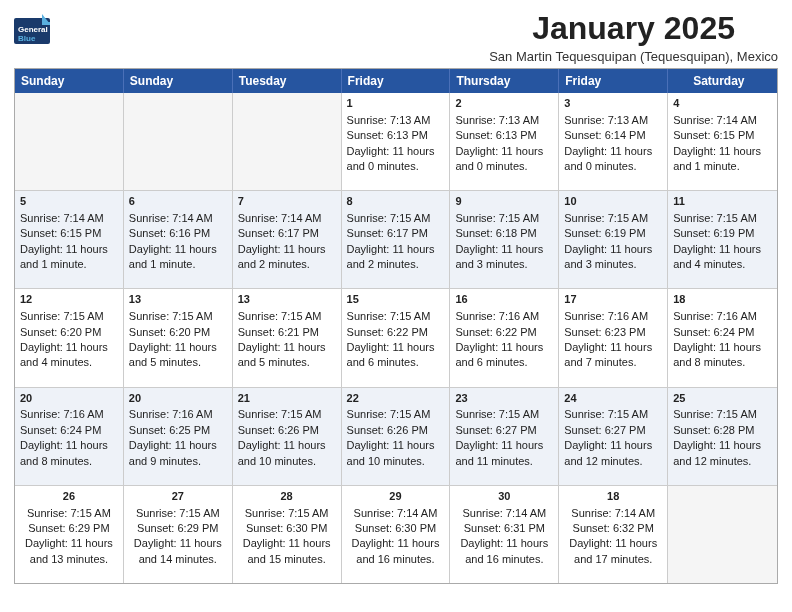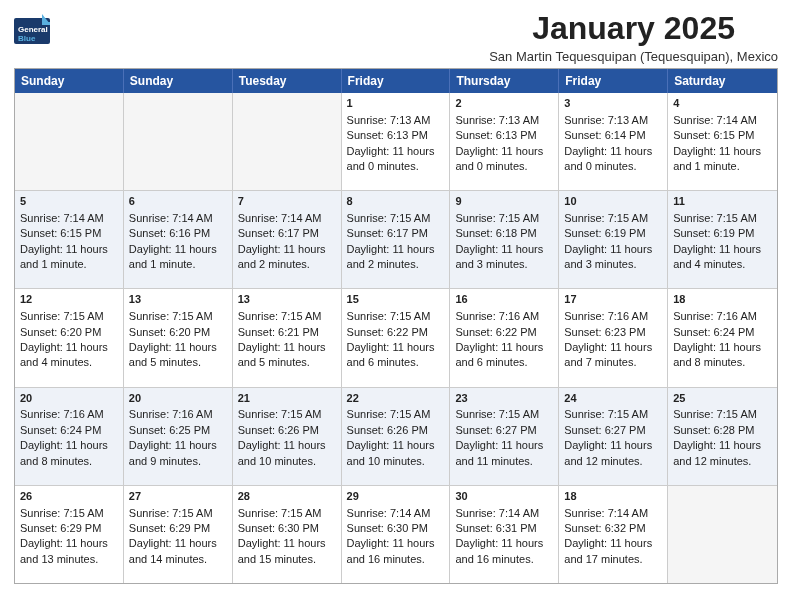--- a/index.html
+++ b/index.html
@@ -48,33 +48,33 @@
       background: #2655a0;
     }
     .cal-header-cell {
       color: #fff;
       font-weight: bold;
       font-size: 12px;
       text-align: left;
       padding: 5px 6px;
       border-right: 1px solid #4a70b8;
     }
-    .cal-header-cell:last-child { border-right: none; }
+    .cal-header-cell:last-child { border-right: none; margin-left: 19px; }
     .cal-body {
       flex: 1;
       display: flex;
       flex-direction: column;
     }
     .cal-row {
       display: grid;
       grid-template-columns: repeat(7, 1fr);
       flex: 1;
       border-bottom: 1px solid #ccc;
     }
-    .cal-row:last-child { border-bottom: none; }
+    .cal-row:last-child { border-bottom: none; text-align: center; }
     .cal-cell {
       border-right: 1px solid #ccc;
       padding: 3px 5px 3px 5px;
       font-size: 9.5px;
       color: #222;
       line-height: 1.35;
       background: #fff;
       vertical-align: top;
     }
     .cal-cell:last-child { border-right: none; }

